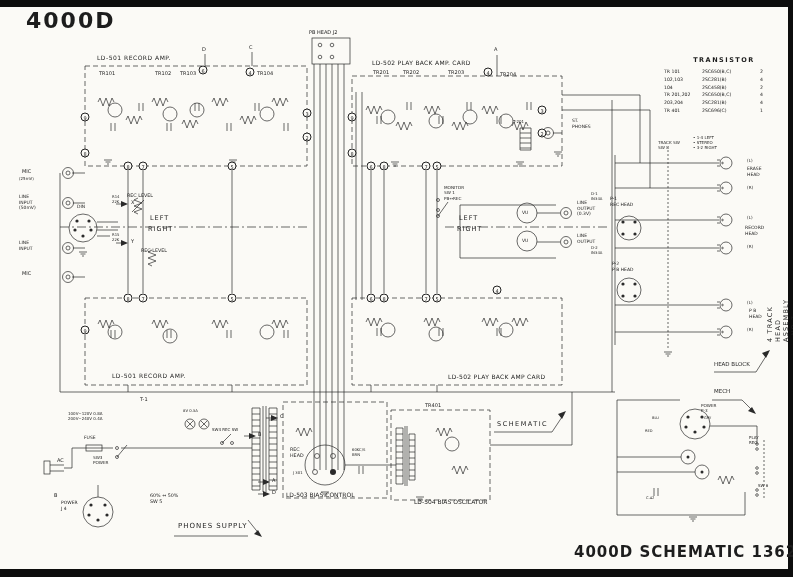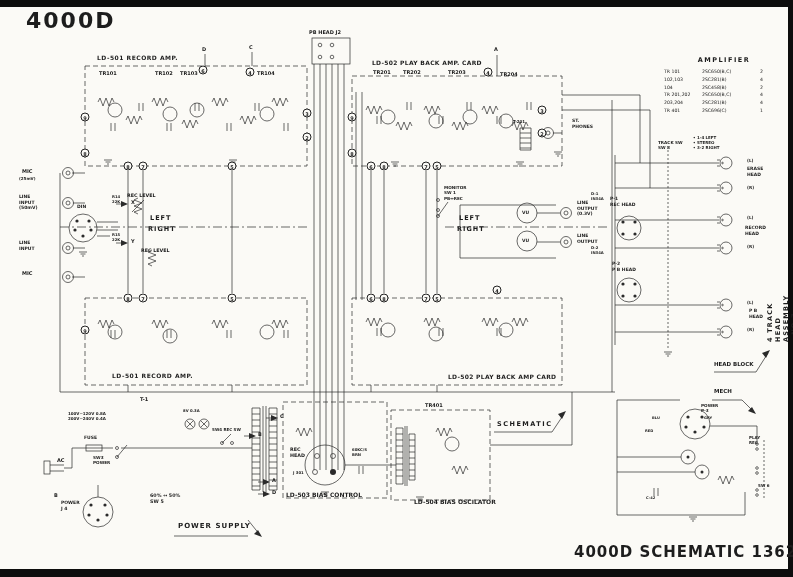--- a/index.html
+++ b/index.html
@@ -31,21 +31,21 @@
 
 <div class="page">
   <div class="bar top"></div>
   <div class="bar bottom"></div>
   <div class="bar right"></div>
 
   <div class="title">4000D</div>
   <div class="footer">4000D SCHEMATIC 13624123</div>
 
   <div class="ttable">
-    <div class="ttitle">AMPLIFIER</div>
+    <div class="ttitle">TRANSISTOR</div>
     <div class="trows" id="transistor-rows">
         <div class="tcell">TR 101</div>
         <div class="tcell">2SC650(B,C)</div>
         <div class="tcell">2</div>
         <div class="tcell">102,103</div>
         <div class="tcell">2SC281(B)</div>
         <div class="tcell">4</div>
         <div class="tcell">104</div>
         <div class="tcell">2SC458(B)</div>
         <div class="tcell">2</div>
@@ -329,21 +329,21 @@
       <use href="#gn" x="520" y="162"></use>
         <use href="#gn" x="325" y="492"></use>
         <use href="#gn" x="420" y="497"></use>
       <use href="#gn" x="693" y="517"></use>
         <use href="#gn" x="83" y="252"></use>
         <use href="#gn" x="558" y="152"></use>
       <use href="#gn" x="668" y="352"></use>
     </g>
   </svg>
 
-  <div id="annotation-layer" style="position:absolute;left:0;top:0;width:793px;height:577px;font-weight:bold;">
+  <div id="annotation-layer" style="position:absolute;left:0;top:0;width:793px;height:577px;">
       <div class="ann" style="left: 97px; top: 54px; font-size: 6px; letter-spacing: 0.5px;">LD-501  RECORD AMP.</div>
       <div class="ann" style="left: 112px; top: 372px; font-size: 6px; letter-spacing: 0.5px;">LD-501  RECORD AMP.</div>
       <div class="ann" style="left: 372px; top: 59px; font-size: 6px; letter-spacing: 0.3px;">LD-502 PLAY BACK AMP. CARD</div>
       <div class="ann" style="left: 448px; top: 373px; font-size: 6px; letter-spacing: 0.3px;">LD-502 PLAY BACK AMP CARD</div>
       <div class="ann" style="left: 99px; top: 70px; font-size: 5px;">TR101</div>
       <div class="ann" style="left: 155px; top: 70px; font-size: 5px;">TR102</div>
       <div class="ann" style="left: 180px; top: 70px; font-size: 5px;">TR103</div>
       <div class="ann" style="left: 257px; top: 70px; font-size: 5px;">TR104</div>
       <div class="ann" style="left: 373px; top: 69px; font-size: 5px;">TR201</div>
       <div class="ann" style="left: 403px; top: 69px; font-size: 5px;">TR202</div>
@@ -418,21 +418,21 @@
       <div class="ann" style="left: 68px; top: 411px; font-size: 4px;">100V~120V  0.8A
 200V~240V  0.4A</div>
       <div class="ann" style="left: 84px; top: 435px; font-size: 4.5px;">FUSE</div>
       <div class="ann" style="left: 57px; top: 457px; font-size: 5px;">AC</div>
       <div class="ann" style="left: 93px; top: 455px; font-size: 4.2px;">SW3
 POWER</div>
       <div class="ann" style="left: 61px; top: 500px; font-size: 4.5px;">POWER
 J 4</div>
       <div class="ann" style="left: 150px; top: 493px; font-size: 4.8px;">60% ↔ 50%
 SW 5</div>
-      <div class="ann" style="left: 178px; top: 522px; font-size: 7px; letter-spacing: 1px;">POWER  SUPPLY</div>
+      <div class="ann" style="left: 178px; top: 522px; font-size: 7px; letter-spacing: 1px;">PHONES  SUPPLY</div>
       <div class="ann" style="left: 212px; top: 427px; font-size: 4px;">SW4  REC SW</div>
       <div class="ann" style="left: 183px; top: 409px; font-size: 3.8px;">8V 0.3A</div>
       <div class="ann" style="left: 54px; top: 492px; font-size: 5px;">B</div>
       <div class="ann" style="left: 280px; top: 413px; font-size: 5px;">C</div>
       <div class="ann" style="left: 258px; top: 431px; font-size: 5px;">B</div>
       <div class="ann" style="left: 272px; top: 477px; font-size: 5px;">A</div>
       <div class="ann" style="left: 272px; top: 489px; font-size: 5px;">D</div>
       <div class="ann" style="left: 290px; top: 447px; font-size: 4.8px;">REC
 HEAD</div>
       <div class="ann" style="left: 293px; top: 471px; font-size: 3.8px;">J 301</div>

